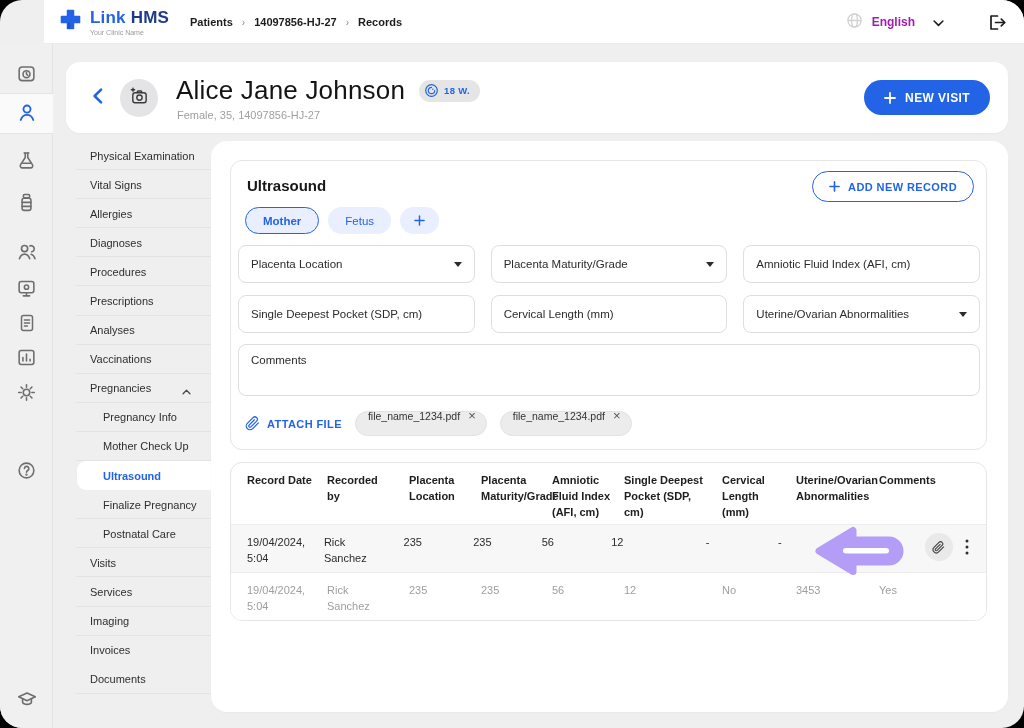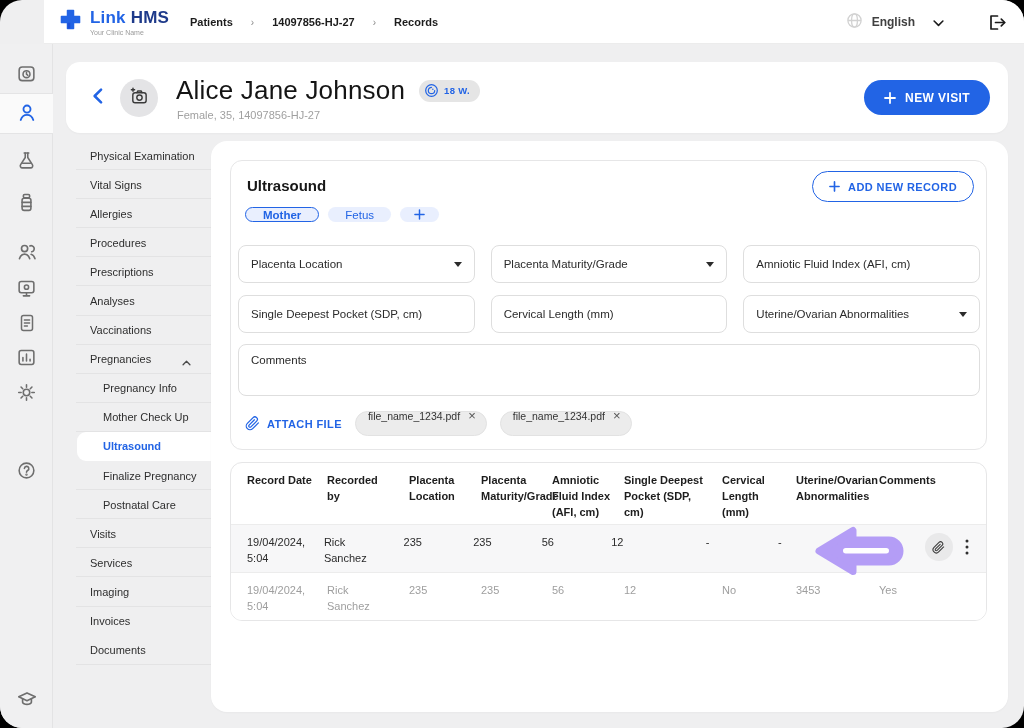--- a/index.html
+++ b/index.html
@@ -6,24 +6,24 @@
   html,body { width:1024px; height:728px; background:#000; font-family:"Liberation Sans", sans-serif; overflow:hidden; }
   .app { position:absolute; inset:0; background:#efeff0; border-radius:22px; overflow:hidden; }
 
   
   .topbar { position:absolute; top:0; left:0; right:0; height:44px; background:#fff; border-bottom:1px solid #ececec; z-index:5;margin-left:44px; }
   .logo { position:absolute; left:14px; top:7px; display:flex; align-items:center; gap:7px; }
   .logo-text .l1 { font-size:17px; font-weight:800; letter-spacing:.2px; }
   .logo-text .l1 .blue { color:#2264e5; }
   .logo-text .l1 .navy { color:#1e3a8a; }
   .logo-text .l2 { font-size:7px; color:#9b9b9b; margin-top:1px; }
-  .crumbs { position:absolute; left:146px; top:0; height:44px; display:flex; align-items:center; gap:18px; font-size:11px; font-weight:600; color:#1c1c1c; }
+  .crumbs { position:absolute; left:146px; top:0; height:44px; display:flex; align-items:center; gap:9px; font-size:11px; font-weight:600; color:#1c1c1c; }
   .crumb-sep { color:#8b8b8b; font-size:10px; font-weight:400; }
   .lang { position:absolute; right:80px; top:0; height:44px; display:flex; align-items:center; gap:9px; }
-  .lang-label { font-size:12px; font-weight:700; color:#404040; }
+  .lang-label { font-size:12px; font-weight:700; color:#a21caf; }
   .logout { position:absolute; right:16px; top:12px; width:22px; height:22px; cursor:pointer; }
 
   
   .rail { position:absolute; left:0; top:44px; bottom:0; width:53px; background:#f0f0f1; border-right:1px solid #e3e3e4; z-index:4; }
   .rail-icon { position:absolute; left:0; width:53px; height:24px; display:flex; justify-content:center; align-items:center; cursor:pointer; }
   .rail-band { position:absolute; left:0; top:49px; width:53px; height:41px; background:#fafafa; border-top:1px solid #e4e4e5; border-bottom:1px solid #e4e4e5; }
 
   
   .patient-card { position:absolute; left:66px; top:62px; width:942px; height:71px; background:#fff; border-radius:14px; box-shadow:0 1px 2px rgba(0,0,0,.03); z-index:2; }
   .back-btn { position:absolute; left:24px; top:25px; width:20px; height:20px; cursor:pointer; }
@@ -43,21 +43,21 @@
   .nav-item.active { background:#fff; border-radius:9px 0 0 9px; margin-left:11px; padding-left:26px; width:134px; color:#2264e5; font-weight:600; }
   .nav-item .chev { position:absolute; right:20px; top:11px; }
 
   
   .panel { position:absolute; left:211px; top:141px; width:797px; height:571px; background:#fff; border-radius:16px; box-shadow:0 1px 2px rgba(0,0,0,.03); z-index:2; }
 
   .form-card { position:absolute; left:19px; top:19px; width:757px; height:290px; border:1px solid #e6e6e7; border-radius:12px; }
   .fc-title { position:absolute; left:16px; top:16px; font-size:15px; font-weight:700; color:#171717; }
   .add-record { position:absolute; right:12px; top:10px; height:31px; padding:0 16px; background:#fff; border:1.5px solid #2264e5; border-radius:16px; color:#2264e5; font-size:11px; font-weight:700; letter-spacing:.4px; display:flex; align-items:center; gap:8px; cursor:pointer; font-family:inherit; }
   .tabs { position:absolute; left:14px; top:46px; display:flex; gap:9px; }
-  .tab { height:15px; display:flex; align-items:center; padding:0 17px; border-radius:16px; background:#e9effe; color:#2264e5; font-size:11.5px; cursor:pointer; }
+  .tab { height:27px; display:flex; align-items:center; padding:0 17px; border-radius:16px; background:#e9effe; color:#2264e5; font-size:11.5px; cursor:pointer; }
   .tab.active { border:1.5px solid #2264e5; font-weight:600; }
   .tab.plus { padding:0 14px; }
   .field-row { position:absolute; left:7px; width:742px; display:flex; gap:16px; }
   .row1 { top:84px; } .row2 { top:134px; }
   .field { flex:1; height:38px; border:1px solid #dedede; border-radius:8px; display:flex; align-items:center; padding:0 12px; font-size:11.5px; color:#2b2b2b; cursor:text; background:#fff; }
   .field.select { cursor:pointer; }
   .field .flabel { flex:1; }
   .caret { width:0; height:0; border-left:4px solid transparent; border-right:4px solid transparent; border-top:5px solid #2b2b2b; }
   .comments { position:absolute; left:7px; top:183px; width:742px; height:52px; border:1px solid #dedede; border-radius:8px; padding:9px 12px; font-size:11.5px; color:#2b2b2b; cursor:text; }
   .attach-row { position:absolute; left:14px; top:250px; display:flex; align-items:center; gap:13px; }
@@ -253,20 +253,24 @@
     <div class="nav-item">
         <span>Physical Examination</span>
         <span class="hair"></span>
       </div>
     <div class="nav-item">
         <span>Vital Signs</span>
         <span class="hair"></span>
       </div>
     <div class="nav-item">
         <span>Allergies</span>
+        <span class="hair"></span>
+      </div>
+    <div class="nav-item">
+        <span>Diagnoses</span>
         <span class="hair"></span>
       </div>
     <div class="nav-item">
         <span>Procedures</span>
         <span class="hair"></span>
       </div>
     <div class="nav-item">
         <span>Prescriptions</span>
         <span class="hair"></span>
       </div>

